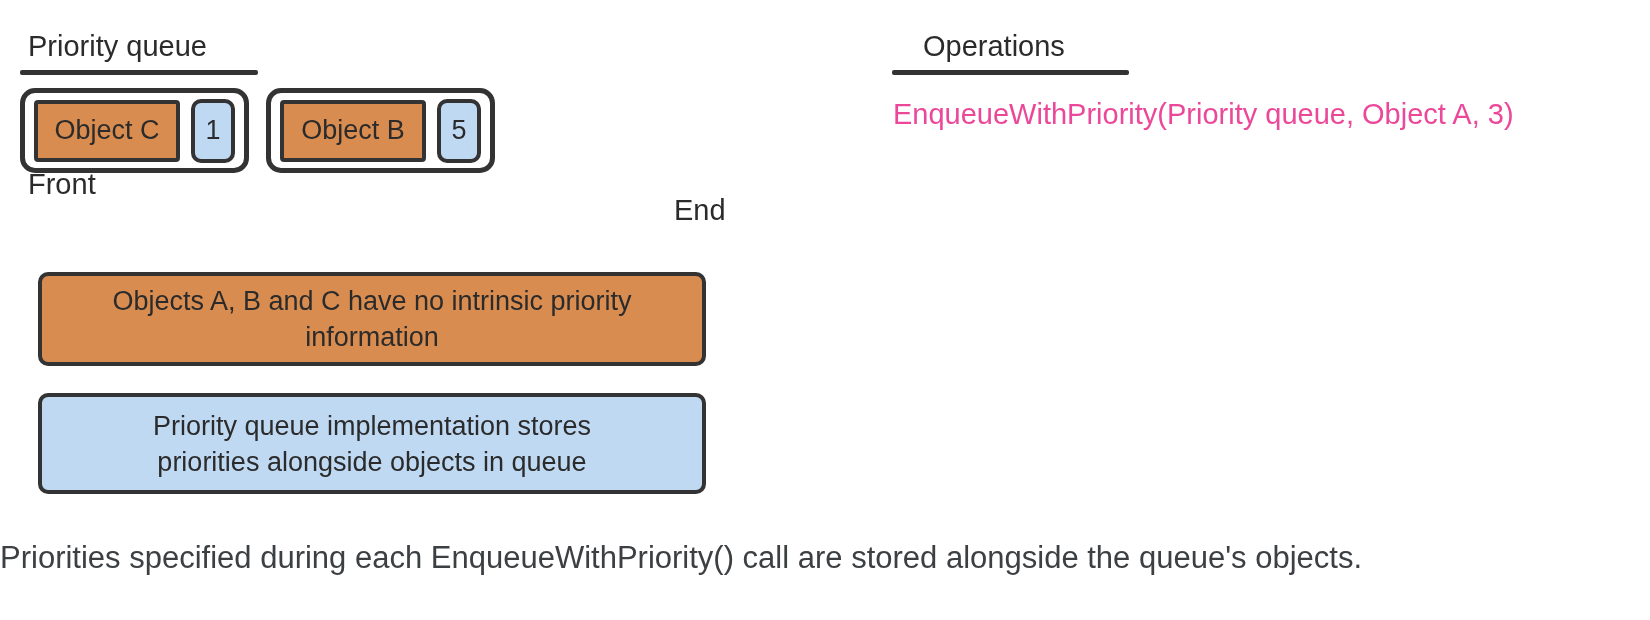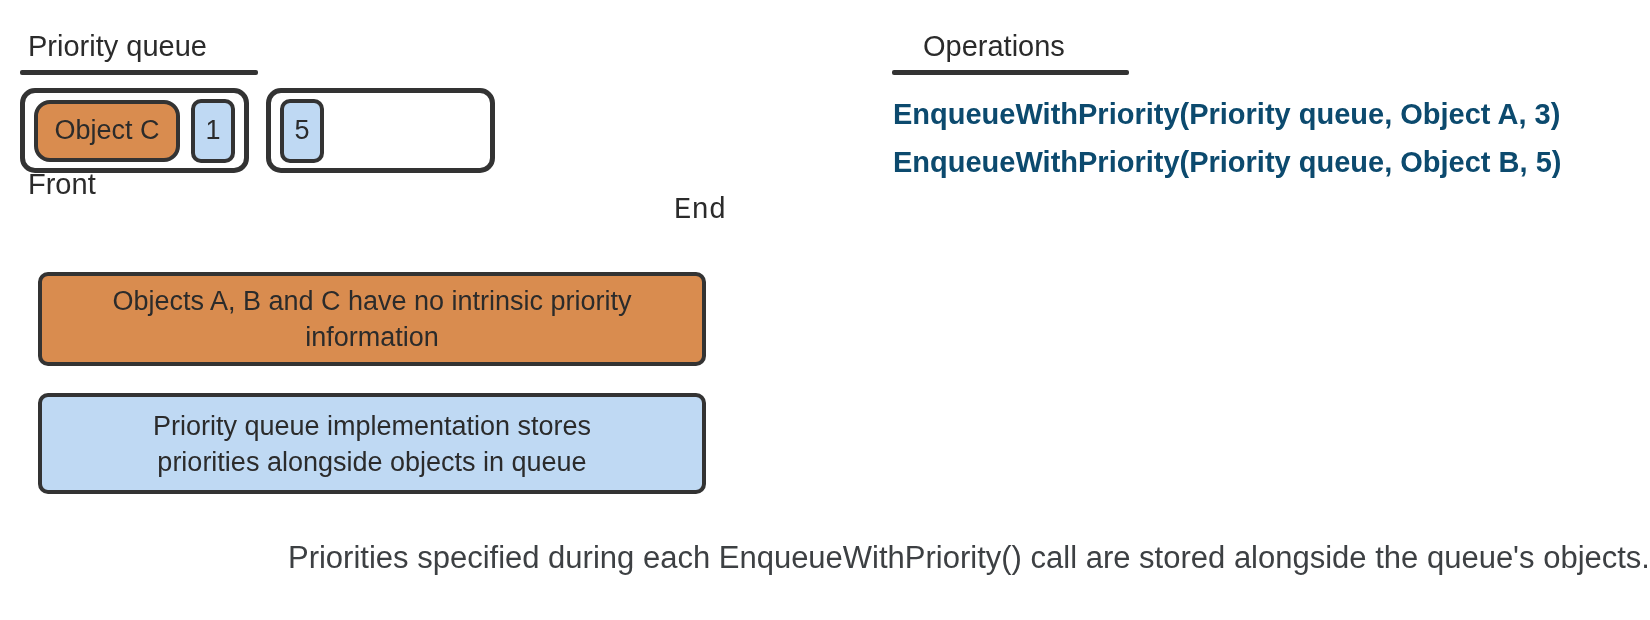--- a/index.html
+++ b/index.html
@@ -49,21 +49,21 @@
     display: flex;
     align-items: center;
     padding: 0 9px;
     gap: 11px;
   }
   .obj-box {
     flex: 1;
     height: 62px;
     background: #d98c4f;
     border: 4px solid #333333;
-    border-radius: 16px;
+    border-radius: 4px;
     display: flex;
     align-items: center;
     justify-content: center;
     font-size: 27px;
     color: #2b2b2b;
   }
   .pri-box {
     width: 44px;
     height: 64px;
     background: #bfd9f3;
@@ -78,21 +78,20 @@
 
   .front-label {
     position: absolute;
     left: 28px; top: 168px;
     font-size: 29px;
   }
   .end-label {
     position: absolute;
     left: 674px; top: 194px;
     font-size: 29px;
-    font-family: Liberation Mono, monospace;
   }
 
   
   .callout {
     position: absolute;
     left: 38px;
     width: 668px;
     border: 4px solid #333333;
     border-radius: 10px;
     display: flex;
@@ -115,66 +114,65 @@
     background: #bfd9f3;
   }
   .callout-blue .callout-text { max-width: 540px; }
 
   
   .ops-list {
     position: absolute;
     left: 893px; top: 90px;
     font-size: 29px;
     line-height: 48px;
-    color: #0c4a6e;
+    color: #ec4899;
     white-space: nowrap;
-    font-weight: bold;
   }
 
   
   .caption {
     position: absolute;
     left: 0; top: 540px;
     width: 1650px;
-    text-align: right;
+    text-align: left;
     font-size: 31px;
     color: #3d4043;
   }
 </style>
 </head>
 <body>
 
 <div class="canvas">
 
   <div class="section-title pq-title">Priority queue</div>
   <div class="title-underline pq-underline"></div>
 
   <div class="queue-row">
     <div class="queue-item">
       <div class="obj-box">Object C</div>
       <div class="pri-box">1</div>
     </div>
     <div class="queue-item">
+      <div class="obj-box">Object B</div>
       <div class="pri-box">5</div>
     </div>
   </div>
 
   <div class="front-label">Front</div>
   <div class="end-label">End</div>
 
   <div class="callout callout-blue">
     <div class="callout-text">Priority queue implementation stores priorities alongside objects in queue</div>
   </div>
   <div class="callout callout-orange">
     <div class="callout-text">Objects A, B and C have no intrinsic priority information</div>
   </div>
 
   <div class="section-title ops-title">Operations</div>
   <div class="title-underline ops-underline"></div>
 
   <div class="ops-list">
     <div>EnqueueWithPriority(Priority queue, Object A, 3)</div>
-    <div>EnqueueWithPriority(Priority queue, Object B, 5)</div>
   </div>
 
   <div class="caption">Priorities specified during each EnqueueWithPriority() call are stored alongside the queue's objects.</div>
 
 </div>
 
 </body></html>

